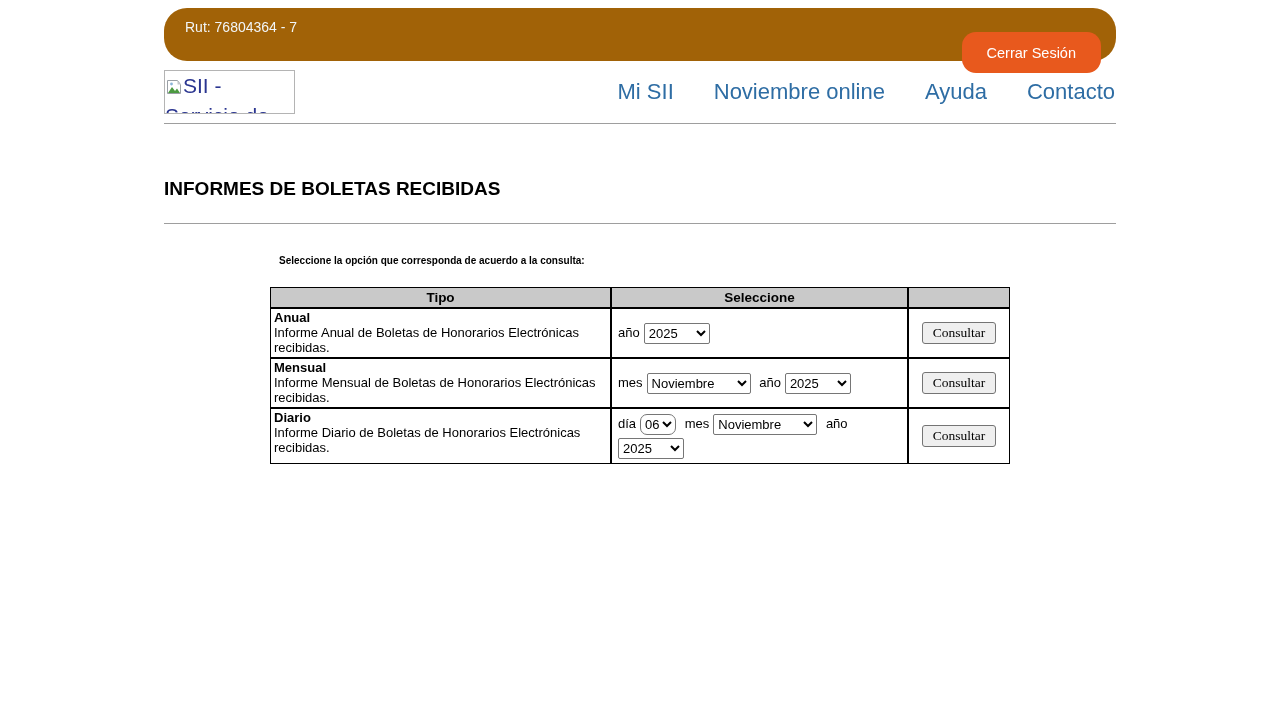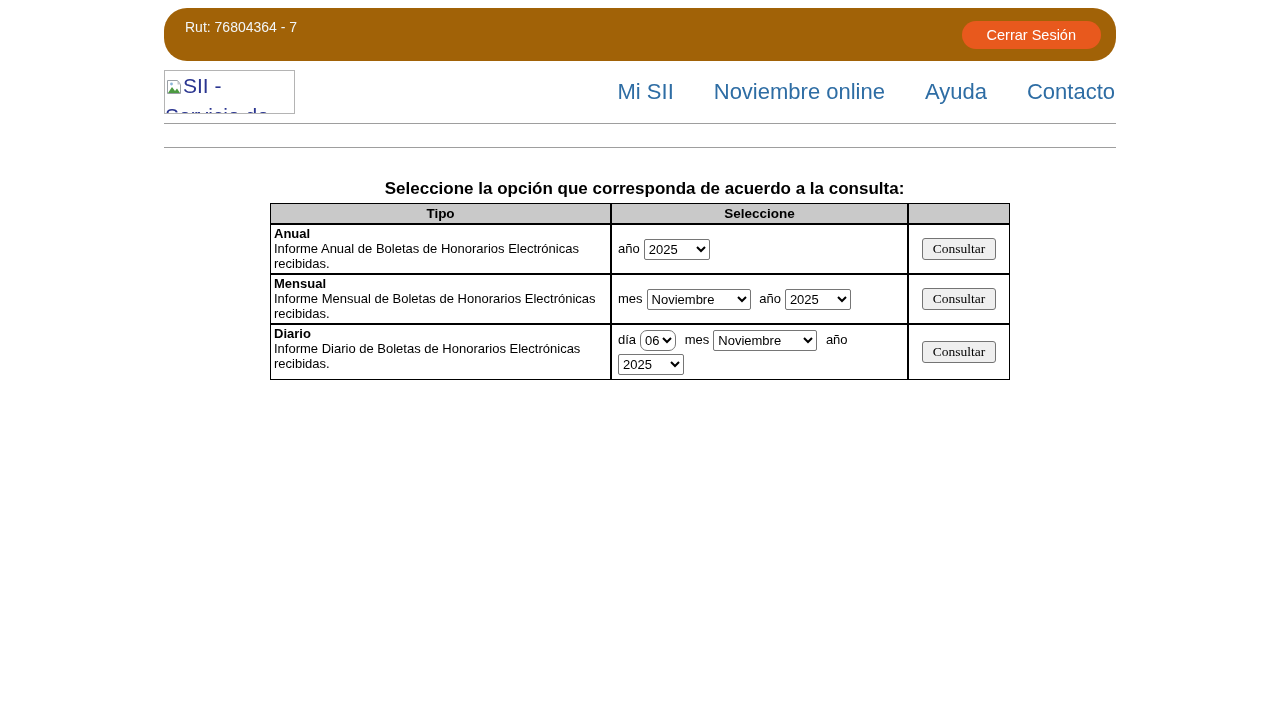--- a/index.html
+++ b/index.html
@@ -5,21 +5,21 @@
   * { box-sizing: border-box; }
   html, body { margin: 0; padding: 0; background: #ffffff; }
   body { font-family: "Liberation Sans", sans-serif; color: #000; }
 
   .container { width: 952px; margin: 8px auto 0 auto; }
 
   
   .topbar { position: relative; height: 53px; background: #a16207; border-radius: 23px; }
   .rut-text { position: absolute; left: 21px; top: 11px; color: #f2f5f7; font-size: 14px; }
   .logout-btn {
-    position: absolute; right: 15px; top: 13px; height: 28px; padding: 0 25px;
+    position: absolute; right: 15px; top: 24px; height: 41px; padding: 0 25px;
     background: #e8591d; color: #fff; border: none; border-radius: 14px;
     font-size: 14.5px; font-family: "Liberation Sans", sans-serif; cursor: pointer;
   }
 
   
   .site-header {
     height: 63px; display: flex; align-items: center; justify-content: space-between;
     border-bottom: 1px solid #9e9e9e; background: #fff;
   }
   .logo-box {
@@ -31,21 +31,21 @@
   .nav { display: flex; gap: 40px; align-items: center; padding-right: 1px; }
   .nav a { color: #2e6da4; text-decoration: none; font-size: 22px; }
 
   
   .page-title { margin: 54px 0 0 0; font-size: 19px; font-weight: bold; letter-spacing: 0; }
   .page-desc { margin: 6px 0 0 0; font-size: 13.5px; }
   .divider { margin: 23px 0 0 0; border: none; border-top: 1px solid #9e9e9e; height: 0; }
 
   
   .table-wrap { width: 740px; margin: 31px auto 0 auto; }
-  .table-caption { font-size: 17px; font-weight: bold; padding-left: 9px; margin-bottom: 4px; text-align: center; }
+  .table-caption { font-size: 10px; font-weight: bold; padding-left: 9px; margin-bottom: 21px; }
   table.report-table {
     width: 740px; border-collapse: separate; border-spacing: 0; font-size: 13px;
     table-layout: fixed;
   }
   .report-table th, .report-table td { border: 1px solid #000; }
   .report-table th {
     background: #c9c9c9; font-weight: bold; font-size: 13.5px;
     height: 21px; text-align: center; padding: 1px 2px;
   }
   .col-tipo { width: 341px; }
@@ -91,20 +91,21 @@
       </svg><span>SII - Servicio de</span>
     </a>
     <nav class="nav">
       <a href="#">Mi SII</a>
       <a href="#">Noviembre online</a>
       <a href="#">Ayuda</a>
       <a href="#">Contacto</a>
     </nav>
   </div>
 
+  <h1 class="page-title">INFORMES DE BOLETAS RECIBIDAS</h1>
   <hr class="divider">
 
   <div class="table-wrap">
     <div class="table-caption">Seleccione la opción que corresponda de acuerdo a la consulta:</div>
     <table class="report-table">
       <colgroup>
           <col class="col-tipo">
           <col class="col-sel">
           <col class="col-btn">
         </colgroup>

